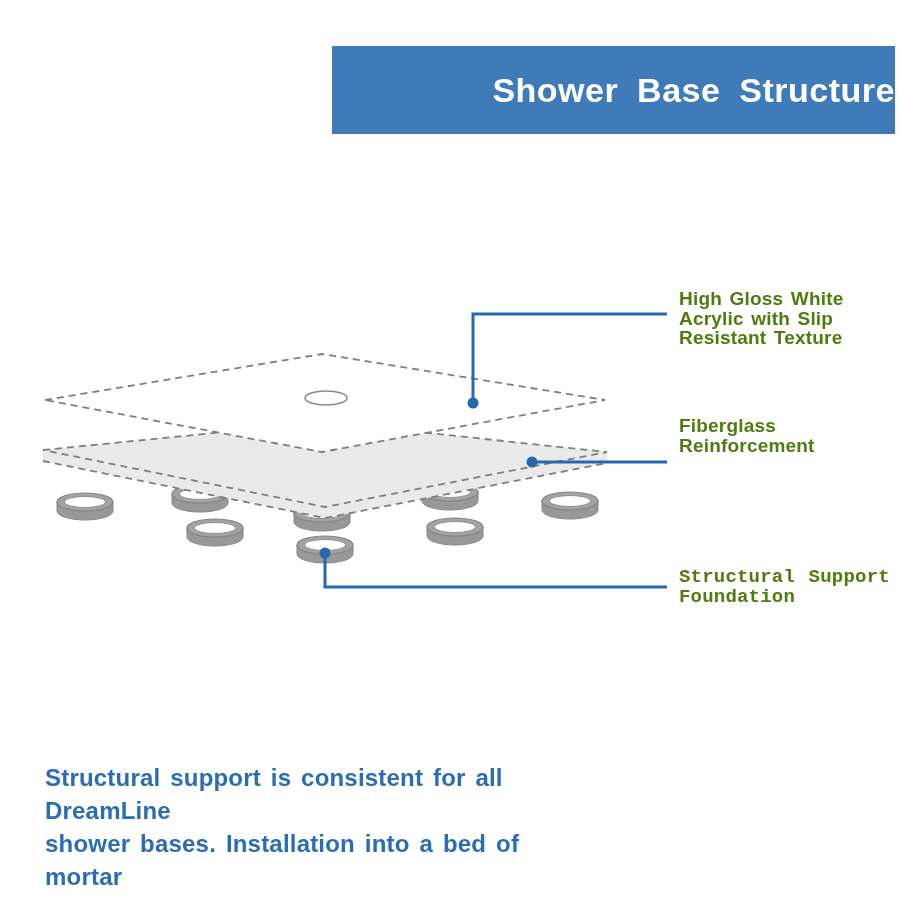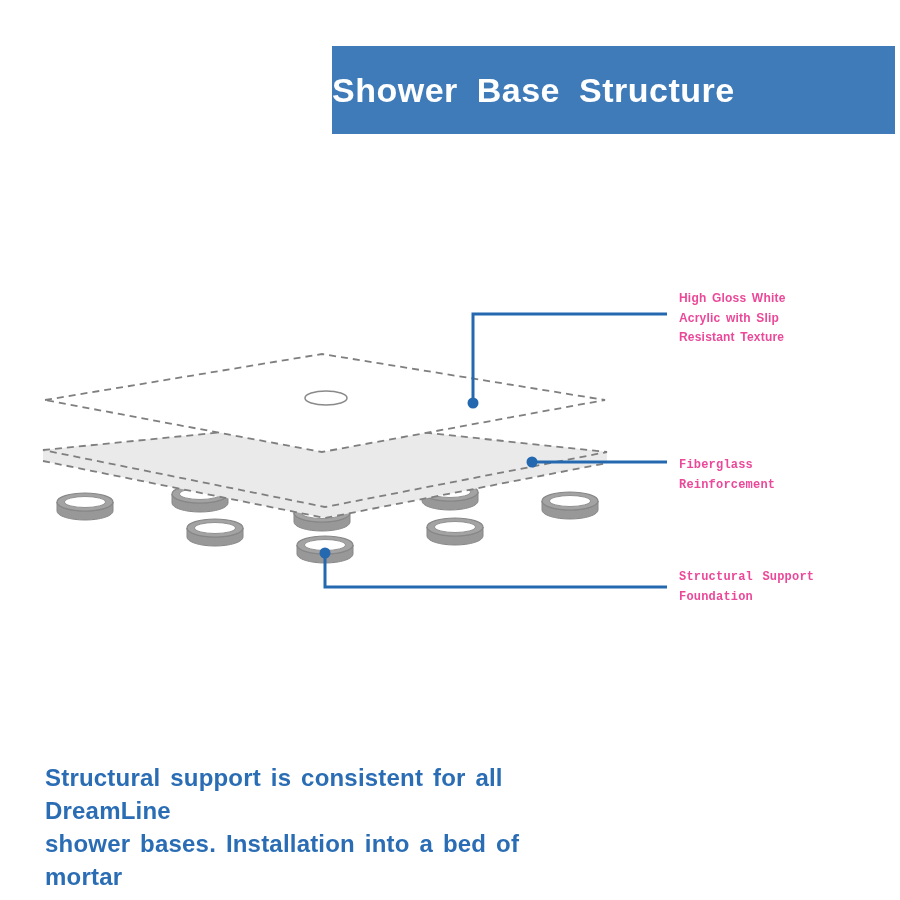--- a/index.html
+++ b/index.html
@@ -2,33 +2,33 @@
 <html><head>
 <meta charset="utf-8">
 <style>
   html,body{margin:0;padding:0;}
   body{
     width:900px;height:900px;position:relative;background:#ffffff;overflow:hidden;
     font-family:"Liberation Sans","DejaVu Sans",sans-serif;
   }
   .banner{
     position:absolute;left:332px;top:46px;width:563px;height:88px;
-    background:#3e7bb8;display:flex;align-items:center;justify-content:flex-start;
+    background:#3e7bb8;display:flex;align-items:center;justify-content:flex-end;
   }
   .banner-title{
     color:#ffffff;font-size:34px;font-weight:bold;letter-spacing:0.5px;word-spacing:9px;
     white-space:nowrap;
   }
   .diagram-svg{position:absolute;left:0;top:0;width:900px;height:900px;}
   .callout{
-    position:absolute;color:#ec4899;font-size:12px;font-weight:bold;
+    position:absolute;color:#4d7c0f;font-size:19px;font-weight:bold;
     line-height:19.5px;white-space:pre-line;letter-spacing:0.2px;word-spacing:2px;
   }
   .callout-acrylic{left:679px;top:289px;}
-  .callout-fiberglass{left:679px;top:456px;font-family:Liberation Mono, monospace;}
+  .callout-fiberglass{left:679px;top:416px;}
   .callout-foundation{left:679px;top:568px;font-family:Liberation Mono, monospace;}
   .footer-text{
     position:absolute;left:45px;top:761px;width:560px;
     color:#2a6db4;font-size:24px;font-weight:bold;line-height:33px;
     white-space:pre-line;word-spacing:3px;letter-spacing:0.2px;
   }
 </style>
 </head>
 <body>
 

